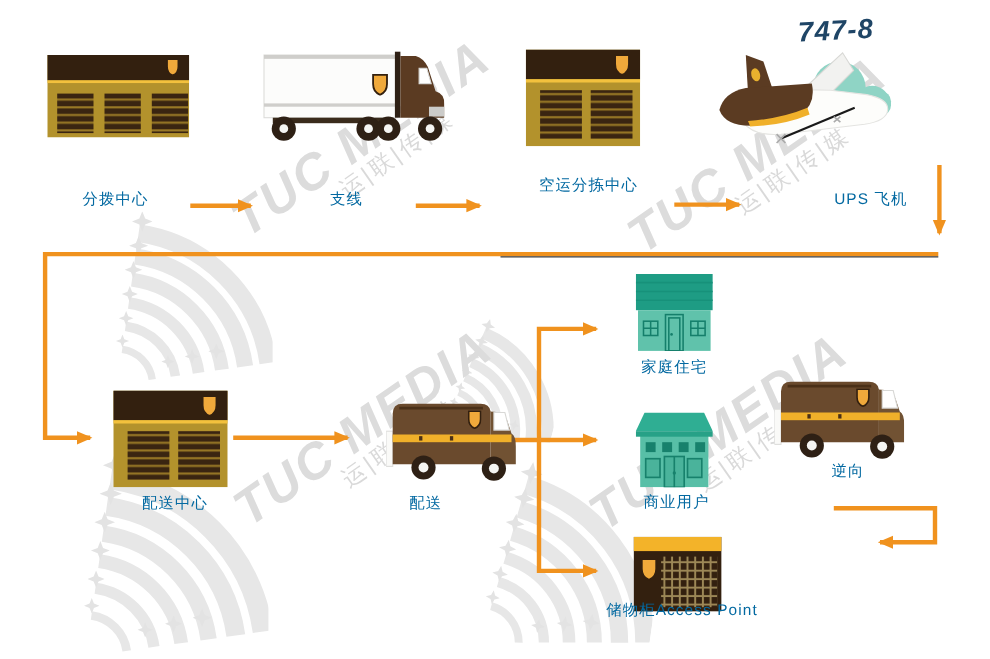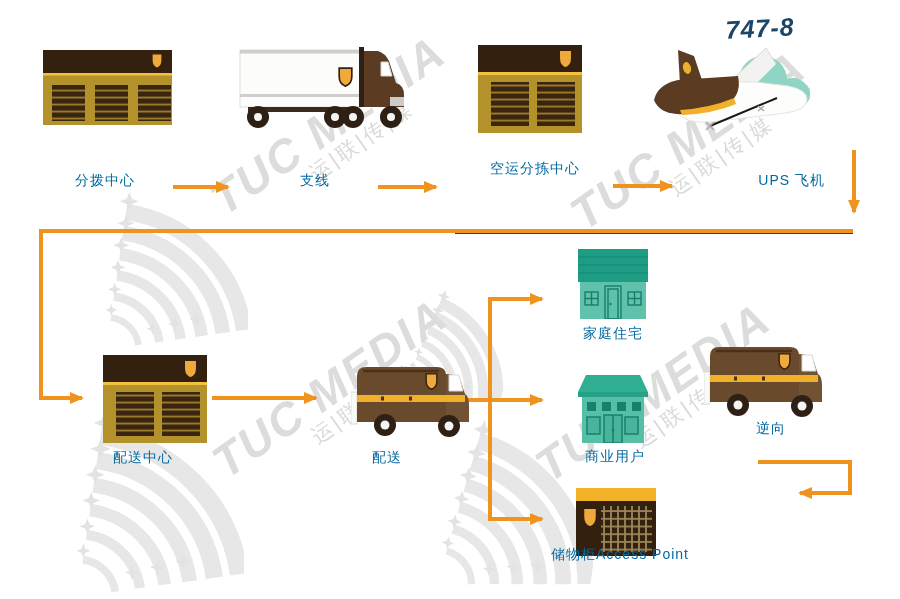--- a/index.html
+++ b/index.html
@@ -248,21 +248,21 @@
     <use href="#shield" x="6" y="19" width="16" height="21"></use>
     <rect x="25" y="18" width="51" height="46" fill="url(#pGrid)"></rect>
   </svg>
 
   <div class="lbl" style="left:40px;top:172px;width:130px;">分拨中心</div>
   <div class="lbl" style="left:265px;top:172px;width:100px;">支线</div>
   <div class="lbl" style="left:460px;top:160px;width:150px;">空运分拣中心</div>
   <div class="lbl" style="left:705px;top:172px;width:120px;text-align:right;">UPS 飞机</div>
   <div class="plane-model" style="left:705px;top:14px;width:110px;">747-8</div>
 
-  <div class="lbl" style="left:78px;top:449px;width:130px;text-align:center;">配送中心</div>
+  <div class="lbl" style="left:94px;top:449px;width:130px;text-align:center;">配送中心</div>
   <div class="lbl" style="left:332px;top:449px;width:110px;">配送</div>
 
   <div class="lbl" style="left:558px;top:325px;width:110px;">家庭住宅</div>
   <div class="lbl" style="left:560px;top:448px;width:110px;">商业用户</div>
   <div class="lbl" style="left:505px;top:546px;width:230px;">储物柜Access Point</div>
   <div class="lbl" style="left:726px;top:420px;width:90px;">逆向</div>
 
 </div>
 
 </body></html>

